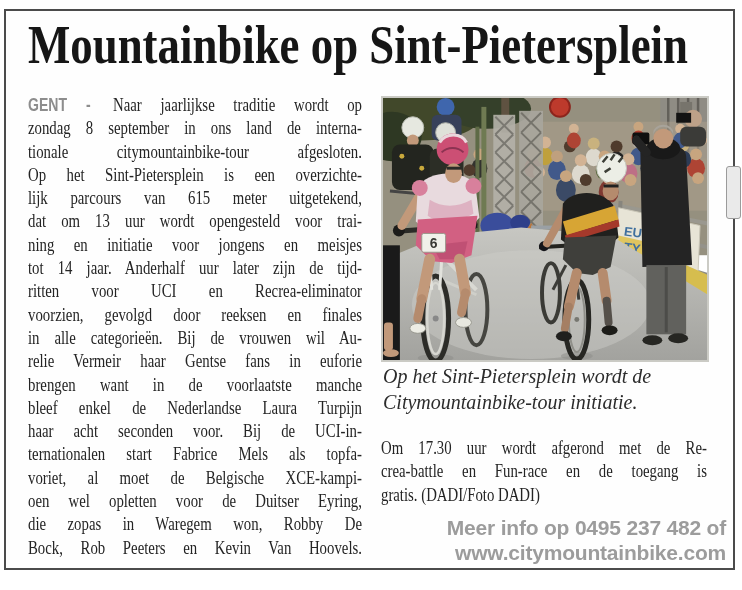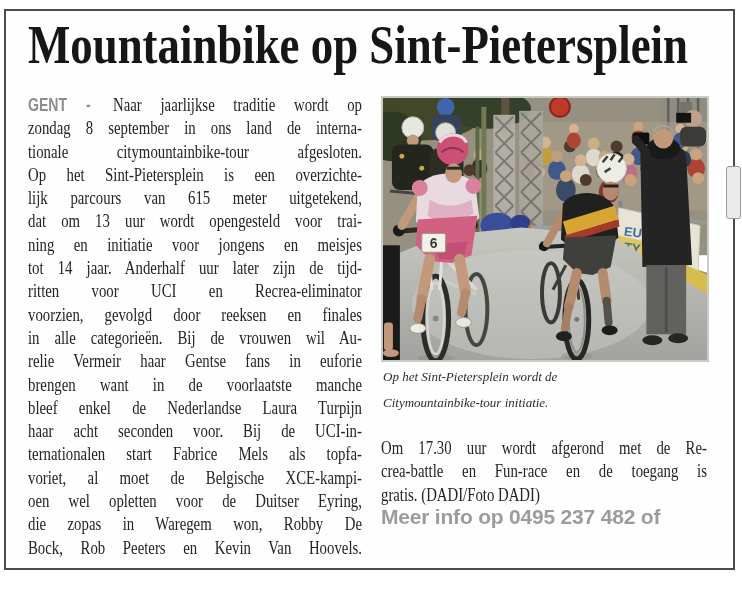--- a/index.html
+++ b/index.html
@@ -26,33 +26,33 @@
   .dateline {
     font-family:"Liberation Sans","DejaVu Sans",sans-serif;
     font-weight:700; font-size:18.5px; color:#8d8d8d; margin-right:5px;
   }
   .photo-wrap {
     position:absolute; left:382px; top:97px; width:326px; height:264px;
     outline:1px solid #cbcbc5;
   }
   .caption {
     position:absolute; left:383px; top:364px; width:330px;
-    font-style:italic; font-size:13px; line-height:25.5px; color:#2c2c2c;
+    font-style:italic; font-size:20px; line-height:25.5px; color:#2c2c2c;
   }
   .outro {
     position:absolute; left:381px; top:436px; width:430px;
     transform:scaleX(0.758); transform-origin:left top;
     font-size:19.5px; line-height:23.4px; color:#242424;
   }
   .outro .jline:last-child { text-align-last:left; }
   .contact {
-    position:absolute; left:381px; top:505px; width:345px;
+    position:absolute; left:381px; top:516px; width:345px;
     font-family:"Liberation Sans","DejaVu Sans",sans-serif;
     font-weight:700; font-size:21px; line-height:24.5px;
-    color:#9c9c9c; letter-spacing:-0.2px;
+    color:#9c9c9c; letter-spacing:-0.2px;text-align:right;
   }
   .scroll-thumb {
     position:absolute; left:726px; top:166px; width:15px; height:53px;
     background:#eaeaea; border:1px solid #9b9b9b; border-radius:3px;
     box-sizing:border-box; z-index:5;
   }
   svg { display:block; }
 </style>
 <title>Mountainbike op Sint-Pietersplein</title></head>
 <body>
@@ -313,15 +313,16 @@
   </div>
 
 <div class="outro">
     <div class="jline">Om 17.30 uur wordt afgerond met de Re-</div>
     <div class="jline">crea-battle en Fun-race en de toegang is</div>
     <div class="jline">gratis. (DADI/Foto DADI)</div>
   </div>
 
 <div class="contact">
     <div>Meer info op 0495 237 482 of</div>
+    <div>www.citymountainbike.com</div>
   </div>
 
 <div class="scroll-thumb"></div>
 
 </body></html>

